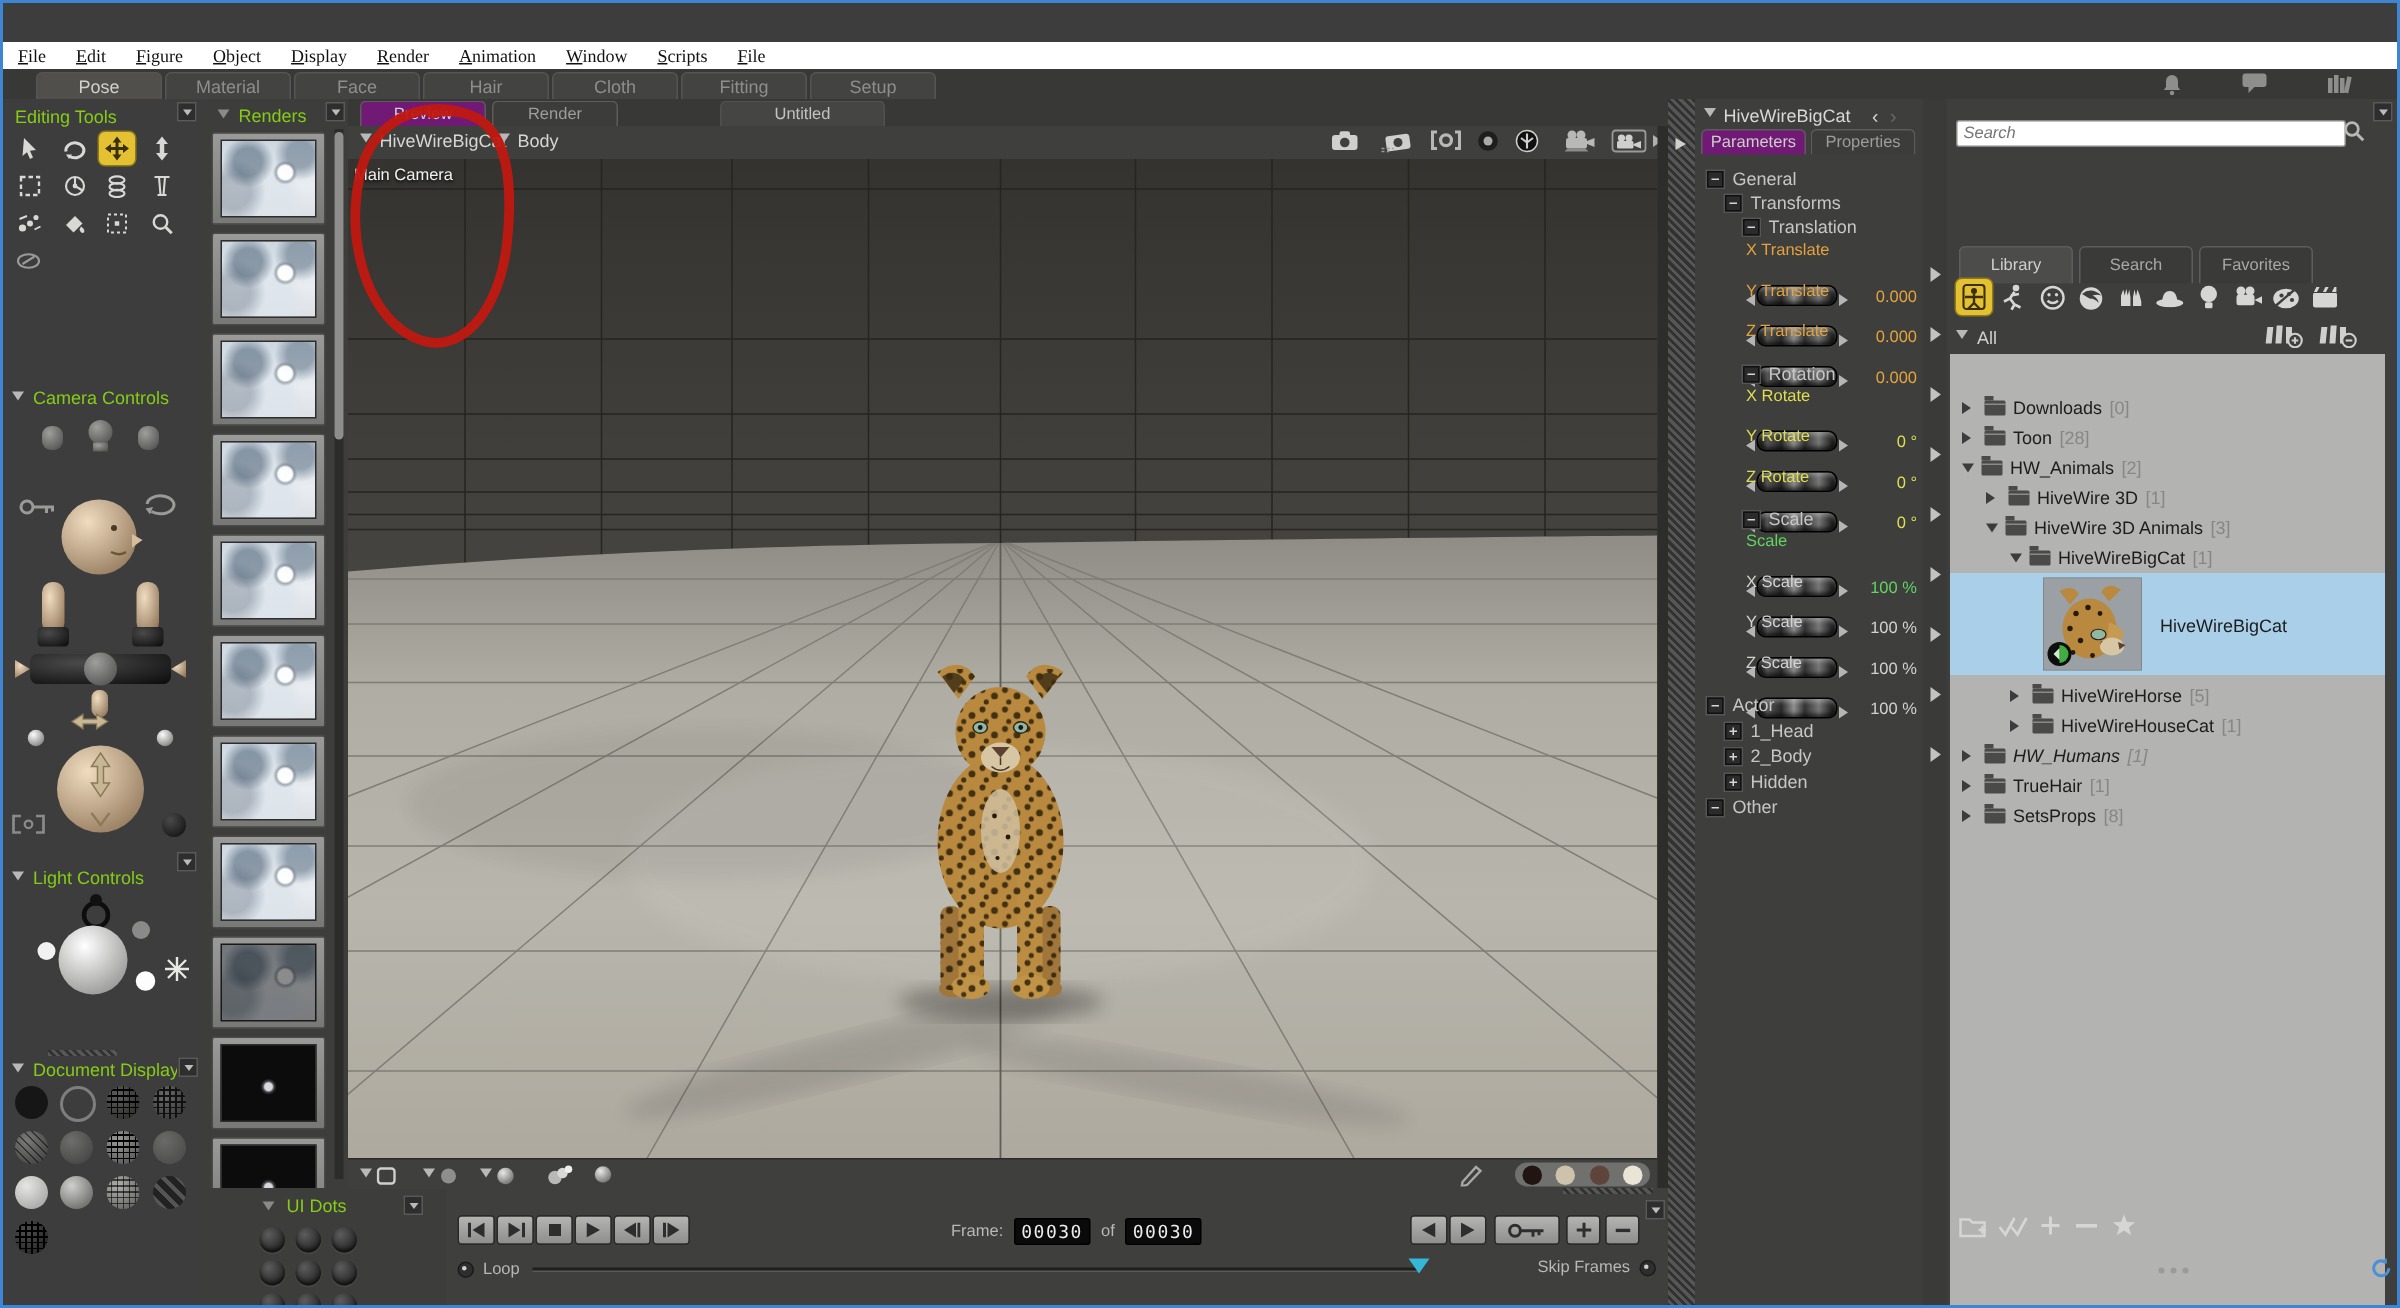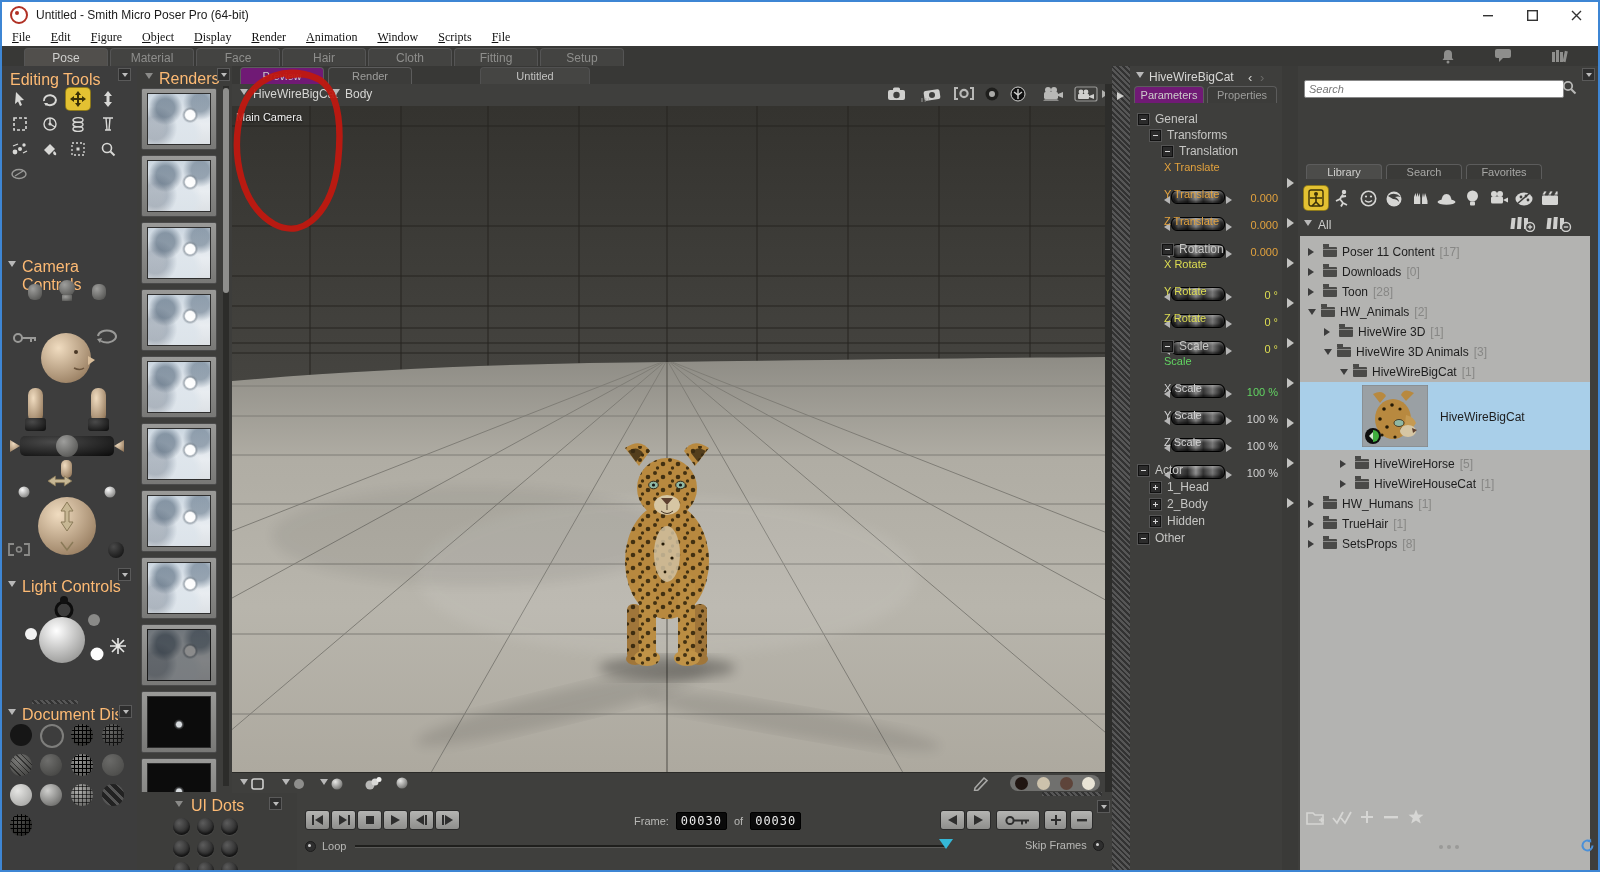--- a/index.html
+++ b/index.html
@@ -16,21 +16,21 @@
   .menubar{left:0;top:26px;width:100%;height:18px;background:#ffffff;display:flex;align-items:center;gap:20px;padding-left:10px;box-sizing:border-box;font-family:Liberation Serif, serif;}
   .mitem{font-size:12px;color:#111;display:inline-block;}
   .mitem::first-letter{text-decoration:underline;}
   
   .roomtabs{left:0;top:44px;width:100%;height:20px;background:#383836;display:flex;align-items:flex-end;padding-left:22px;box-sizing:border-box;}
   .rtab{width:84px;height:18px;margin-right:2px;border-radius:4px 4px 0 0;background:#434341;color:#8e8e8c;
     font-size:12px;display:flex;align-items:center;justify-content:center;border:1px solid #555;border-bottom:none;box-sizing:border-box;}
   .rtab.active{background:#514f4c;color:#d0d0ce;}
   .topicons{position:absolute;right:30px;top:46px;display:flex;gap:38px;}
   
-  .ptitle{font-size:16px;color:#fdba74;}
+  .ptitle{font-size:12px;color:#84cc16;}
   .ctri{width:0;height:0;border:4px solid transparent;border-top:6px solid #b8b8b8;display:inline-block;}
   .menubox{width:11px;height:11px;background:#2e2e2e;border:1px solid #5a5a5a;display:flex;align-items:center;justify-content:center;}
   .menubox::after{content:"";width:0;height:0;border:3px solid transparent;border-top:4px solid #bbb;margin-top:3px;}
   .grip{background:repeating-linear-gradient(45deg,#565656 0 2px,#323232 2px 4px);}
   
   .tool{position:absolute;width:24px;height:22px;display:flex;align-items:center;justify-content:center;border-radius:4px;}
   .tool.active{background:#e3c132;box-shadow:0 0 0 1px #8f7a1a;}
   
   .thumb{position:absolute;left:4px;width:74px;height:60px;background:linear-gradient(#9a9a98,#787876);border:1px solid #4a4a4a;border-radius:2px;}
   .timg{position:absolute;left:5px;top:4px;width:62px;height:50px;border:1px solid #2e2e2e;}
@@ -61,21 +61,21 @@
   .dlabel{font-size:11px;padding-left:4px;}
   .dctl{display:flex;align-items:flex-end;margin-top:17px;}
   .da-l{width:0;height:0;border:4px solid transparent;border-right:6px solid #b5b5b5;flex:none;}
   .da-r{width:0;height:0;border:4px solid transparent;border-left:6px solid #b5b5b5;flex:none;}
   .barrel{width:52px;height:12px;border-radius:6px;margin:0 1px;border:1px solid #000;flex:none;
     background:linear-gradient(90deg,#060606,#555 12%,#2a2a2a 30%,#909090 46%,#333 60%,#777 78%,#080808);
     box-shadow:inset 0 2px 3px rgba(255,255,255,.3),inset 0 -2px 3px rgba(0,0,0,.65);}
   .dval{font-size:11px;width:42px;text-align:right;}
   .c-tr{color:#e2a23e;} .c-ro{color:#dede52;} .c-sc{color:#62d462;} .c-pl{color:#d2d2d2;}
   
-  .libtab{position:absolute;top:98px;height:15px;border:1px solid #5c5c5c;border-bottom:none;border-radius:4px 4px 0 0;
+  .libtab{position:absolute;top:98px;height:25px;border:1px solid #5c5c5c;border-bottom:none;border-radius:4px 4px 0 0;
     font-size:11px;color:#a8a8a6;background:#3a3a38;display:flex;align-items:center;justify-content:center;box-sizing:border-box;}
   .libtab.active{background:#4c4c4a;color:#d0d0ce;}
   .catbtn{position:absolute;top:120px;width:24px;height:24px;display:flex;align-items:center;justify-content:center;}
   .catbtn.active{background:#e3c132;border-radius:4px;box-shadow:0 0 0 1px #8f7a1a;}
   .trow{position:absolute;left:0;width:100%;height:20px;display:flex;align-items:center;font-size:12px;color:#1d1d1d;}
   .trow .lbl{margin-left:5px;} .trow .cnt{margin-left:5px;color:#878785;}
   .lv0{padding-left:8px;} .lv1{padding-left:24px;} .lv2{padding-left:40px;}
   .tri-c{width:0;height:0;border:4px solid transparent;border-left:6px solid #3c3c3c;flex:none;}
   .tri-e{width:0;height:0;border:4px solid transparent;border-top:6px solid #3c3c3c;margin-top:4px;flex:none;}
   .fold{width:14px;height:10px;background:#4a4a48;border-radius:1px;position:relative;margin-left:5px;flex:none;}
@@ -90,41 +90,20 @@
   .alabel{font-size:11px;color:#b8b8b6;}
   .radio{width:9px;height:9px;border-radius:50%;border:1px solid #1c1c1c;background:#2e2e2e;position:relative;}
   .radio::after{content:"";position:absolute;left:2px;top:2px;width:3px;height:3px;border-radius:50%;background:#cfcfcf;}
   svg{display:block;}
 </style>
 </head>
 <body>
 
 <div class="screen">
 
-  <div class="abs titlebar">
-    <div class="appicon"></div>
-    <div class="title-text">Untitled - Smith Micro Poser Pro  (64-bit)</div>
-    <div class="winbtns">
-      <div class="winbtn">
-          <svg width="11" height="11">
-            <rect x="0" y="5" width="10" height="1.4" fill="#333"></rect>
-          </svg>
-        </div>
-      <div class="winbtn">
-          <svg width="11" height="11">
-            <rect x="0.7" y="0.7" width="9.6" height="9.6" fill="none" stroke="#333" stroke-width="1.4"></rect>
-          </svg>
-        </div>
-      <div class="winbtn">
-          <svg width="11" height="11">
-            <path d="M1,1 10,10 M10,1 1,10" stroke="#333" stroke-width="1.4"></path>
-          </svg>
-        </div>
-    </div>
-  </div>
 
   <div class="abs menubar">
     <span class="mitem">File</span>
     <span class="mitem">Edit</span>
     <span class="mitem">Figure</span>
     <span class="mitem">Object</span>
     <span class="mitem">Display</span>
     <span class="mitem">Render</span>
     <span class="mitem">Animation</span>
     <span class="mitem">Window</span>
@@ -1006,26 +985,20 @@
             <rect x="2" y="4" width="4" height="11" transform="skewX(-6)"></rect>
             <rect x="8" y="3" width="4" height="12" transform="skewX(-4)"></rect>
             <rect x="14" y="4" width="4" height="11"></rect>
           </g>
           <circle cx="20" cy="13" r="4.5" fill="#3e3e3c" stroke="#cfcfcd" stroke-width="1.4"></circle>
           <path d="M17.8,13 h4.4" stroke="#cfcfcd" stroke-width="1.4"></path>
         </svg>
       </div>
 
     <div class="abs" style="left:2px;top:170px;width:290px;height:636px;background:#b3b3b1;">
-      <div class="trow lv0" style="top:6px;">
-          <span class="tri-c"></span>
-          <span class="fold"></span>
-          <span class="lbl">Poser 11 Content</span>
-          <span class="cnt">[17]</span>
-        </div>
       <div class="trow lv0" style="top:26px;">
           <span class="tri-c"></span>
           <span class="fold"></span>
           <span class="lbl">Downloads</span>
           <span class="cnt">[0]</span>
         </div>
       <div class="trow lv0" style="top:46px;">
           <span class="tri-c"></span>
           <span class="fold"></span>
           <span class="lbl">Toon</span>
@@ -1093,21 +1066,21 @@
           <span class="fold"></span>
           <span class="lbl">HiveWireHorse</span>
           <span class="cnt">[5]</span>
         </div>
       <div class="trow lv2" style="top:238px;">
           <span class="tri-c"></span>
           <span class="fold"></span>
           <span class="lbl">HiveWireHouseCat</span>
           <span class="cnt">[1]</span>
         </div>
-      <div class="trow lv0" style="top:258px;">
+      <div class="trow lv0" style="top:258px;font-style:italic;">
           <span class="tri-c"></span>
           <span class="fold"></span>
           <span class="lbl">HW_Humans</span>
           <span class="cnt">[1]</span>
         </div>
       <div class="trow lv0" style="top:278px;">
           <span class="tri-c"></span>
           <span class="fold"></span>
           <span class="lbl">TrueHair</span>
           <span class="cnt">[1]</span>

